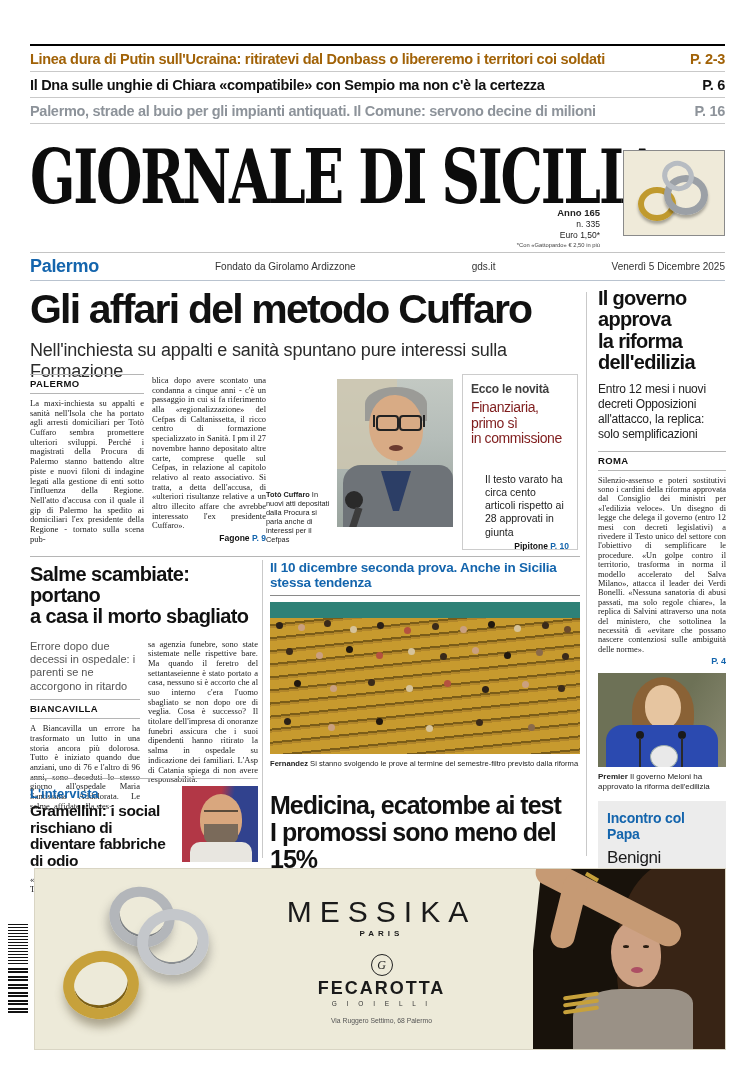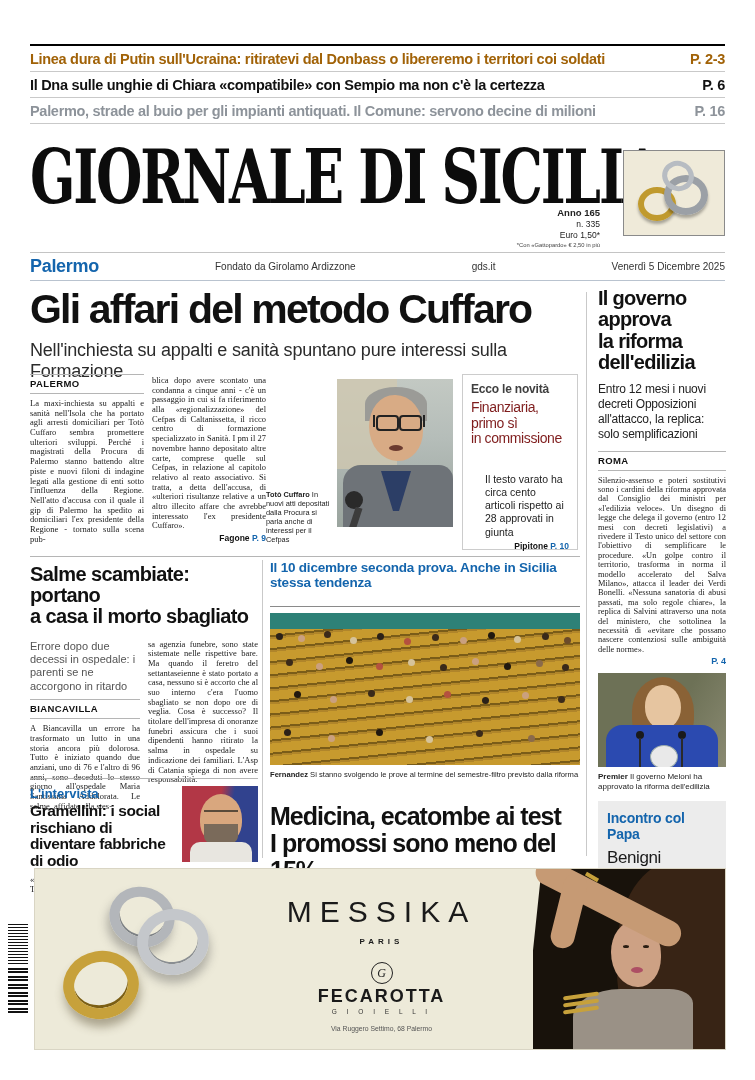--- a/index.html
+++ b/index.html
@@ -96,21 +96,21 @@
   .gram-head{position:absolute;left:18px;top:8px;width:42px;height:50px;border-radius:50% 50% 44% 44%;background:#d9a77e;}
   .gram-beard{position:absolute;left:22px;top:38px;width:34px;height:22px;border-radius:0 0 46% 46%;background:#7a6a5a;}
   .gram-glasses{position:absolute;left:22px;top:24px;width:34px;height:8px;border-top:2px solid #5a4a3a;}
   .gram-shirt{position:absolute;left:8px;top:56px;width:62px;height:22px;border-radius:10px 10px 0 0;background:#e8e6e0;}
 
   
   .vline-left{position:absolute;left:262px;top:560px;height:298px;border-left:1px solid #c9c9c9;}
   .vline-main{position:absolute;left:586px;top:292px;height:564px;border-left:1px solid #c9c9c9;}
   .medicina{position:absolute;left:270px;top:560px;width:310px;}
   .med-kicker{color:#1465ad;font-weight:bold;font-size:13.5px;letter-spacing:-0.2px;
-              padding-bottom:16px;border-bottom:1px solid #8a8a8a;}
+              padding-bottom:5px;border-bottom:1px solid #8a8a8a;}
   .lecture{position:relative;margin-top:6px;width:310px;height:152px;overflow:hidden;
      background:
        linear-gradient(180deg,#2e8177 0 16px,transparent 16px),
        repeating-linear-gradient(174deg,#c79a2e 0 9px,#7a5c18 9px 11px,#b0852a 11px 13px);}
   .heads{position:absolute;left:6px;top:20px;width:7px;height:7px;border-radius:50%;background:#2b2118;
      box-shadow:
        22px 2px 0 #caa07f, 48px -2px 0 #3a2a1a, 74px 4px 0 #d6c39a, 101px 0 0 #2b2118,
        128px 5px 0 #b4513f, 156px 1px 0 #3a2a1a, 184px 4px 0 #caa07f, 212px -1px 0 #20180f,
        238px 3px 0 #d6c39a, 266px 0 0 #3a2a1a, 288px 4px 0 #6b4a2a,
        10px 26px 0 #3a2a1a, 40px 30px 0 #caa07f, 70px 24px 0 #20180f, 100px 30px 0 #b4513f,
@@ -152,21 +152,21 @@
   .ad-rings{position:relative;width:195px;flex:none;}
   .ring{position:absolute;border-radius:50%;}
   .ring-gold{left:28px;bottom:30px;width:54px;height:46px;border:11px solid #c7a13b;
      box-shadow:inset 0 -3px 0 #7c5f14,0 8px 10px rgba(90,80,50,.45);transform:rotate(-10deg);}
   .ring-s1{left:74px;top:18px;width:46px;height:40px;border:10px solid #b3b6ba;
      box-shadow:inset 0 -2px 0 #7e8286,0 8px 10px rgba(90,90,90,.4);transform:rotate(18deg);}
   .ring-s2{left:102px;top:40px;width:50px;height:44px;border:11px solid #c4c7cb;
      box-shadow:inset 0 -2px 0 #8a8e92,0 8px 10px rgba(90,90,90,.4);transform:rotate(-8deg);}
   .ad-center{flex:1;text-align:center;padding-top:26px;}
   .messika{font-size:30px;letter-spacing:8px;color:#1a1a1a;font-weight:500;}
-  .paris{font-size:8px;letter-spacing:4px;font-weight:bold;margin-top:8px;color:#1a1a1a;}
+  .paris{font-size:8px;letter-spacing:4px;font-weight:bold;margin-top:0;color:#1a1a1a;}
   .monogram{width:20px;height:20px;border:1.5px solid #222;border-radius:50%;margin:16px auto 2px;
             font-family:"Liberation Serif",serif;font-style:italic;font-size:12px;line-height:20px;color:#222;}
   .fecarotta{font-size:18px;letter-spacing:2px;font-weight:700;color:#1a1a1a;}
   .gioielli{font-size:6.5px;letter-spacing:4px;color:#333;margin-top:1px;}
   .ad-addr{font-size:6.8px;color:#555;margin-top:10px;}
   .ad-model{position:relative;width:192px;flex:none;overflow:hidden;
             background:linear-gradient(96deg,#edead9 0 8px,#18120b 9px 100%);}
   .model-hair{position:absolute;right:-22px;top:-8px;width:130px;height:200px;border-radius:45% 0 0 45%;background:#382415;}
   .model-face{position:absolute;left:78px;top:52px;width:50px;height:66px;border-radius:48% 52% 46% 54%;background:#cda184;}
   .model-eye1,.model-eye2{position:absolute;width:6px;height:3px;border-radius:50%;background:#2a1d12;}

